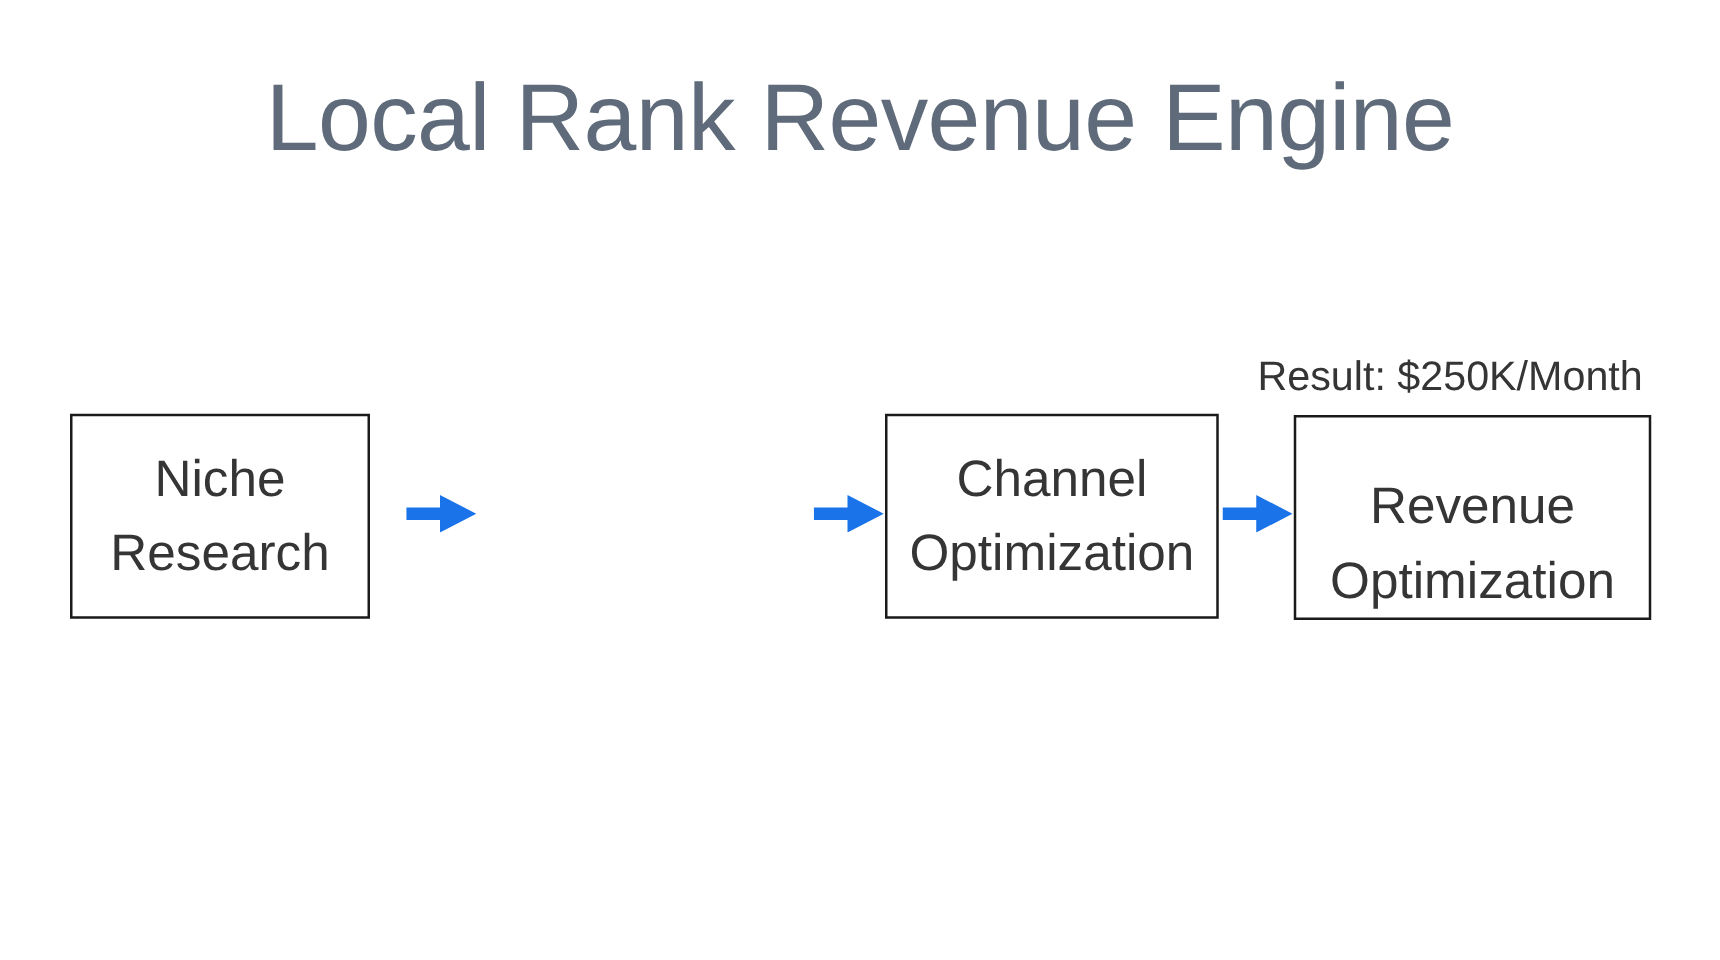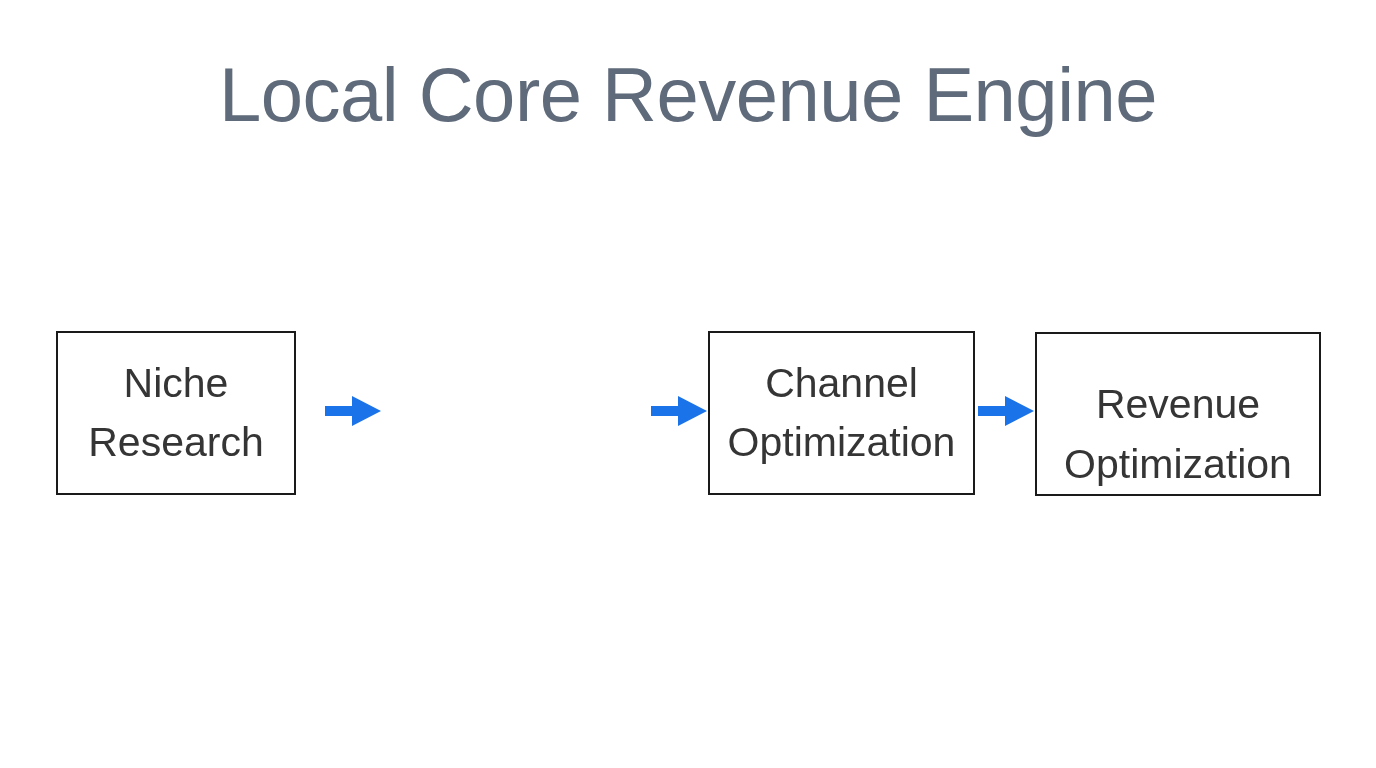--- a/index.html
+++ b/index.html
@@ -84,21 +84,21 @@
     line-height: 1.2;
     color: #353535;
     white-space: nowrap;
   }
 </style>
 </head>
 <body>
 
 <div id="slide">
 
-  <div id="slide-title">Local Core Revenue Engine</div>
+  <div id="slide-title">Local Rank Revenue Engine</div>
 
   <div class="flow-box" id="box-1">
     <div class="flow-box-label">Niche
 Research</div>
   </div>
 
 
   <div class="flow-box" id="box-3">
     <div class="flow-box-label">Channel
 Optimization</div>
@@ -114,14 +114,15 @@
   </svg>
 
   <svg class="flow-arrow" id="arrow-2" viewBox="0 0 56 30">
     <path d="M0 10 H27 V0 L56 15 L27 30 V20 H0 Z" fill="#1a73e8"></path>
   </svg>
 
   <svg class="flow-arrow" id="arrow-3" viewBox="0 0 56 30">
     <path d="M0 10 H27 V0 L56 15 L27 30 V20 H0 Z" fill="#1a73e8"></path>
   </svg>
 
+  <div id="result-label">Result: $250K/Month</div>
 
 </div>
 
 </body></html>

